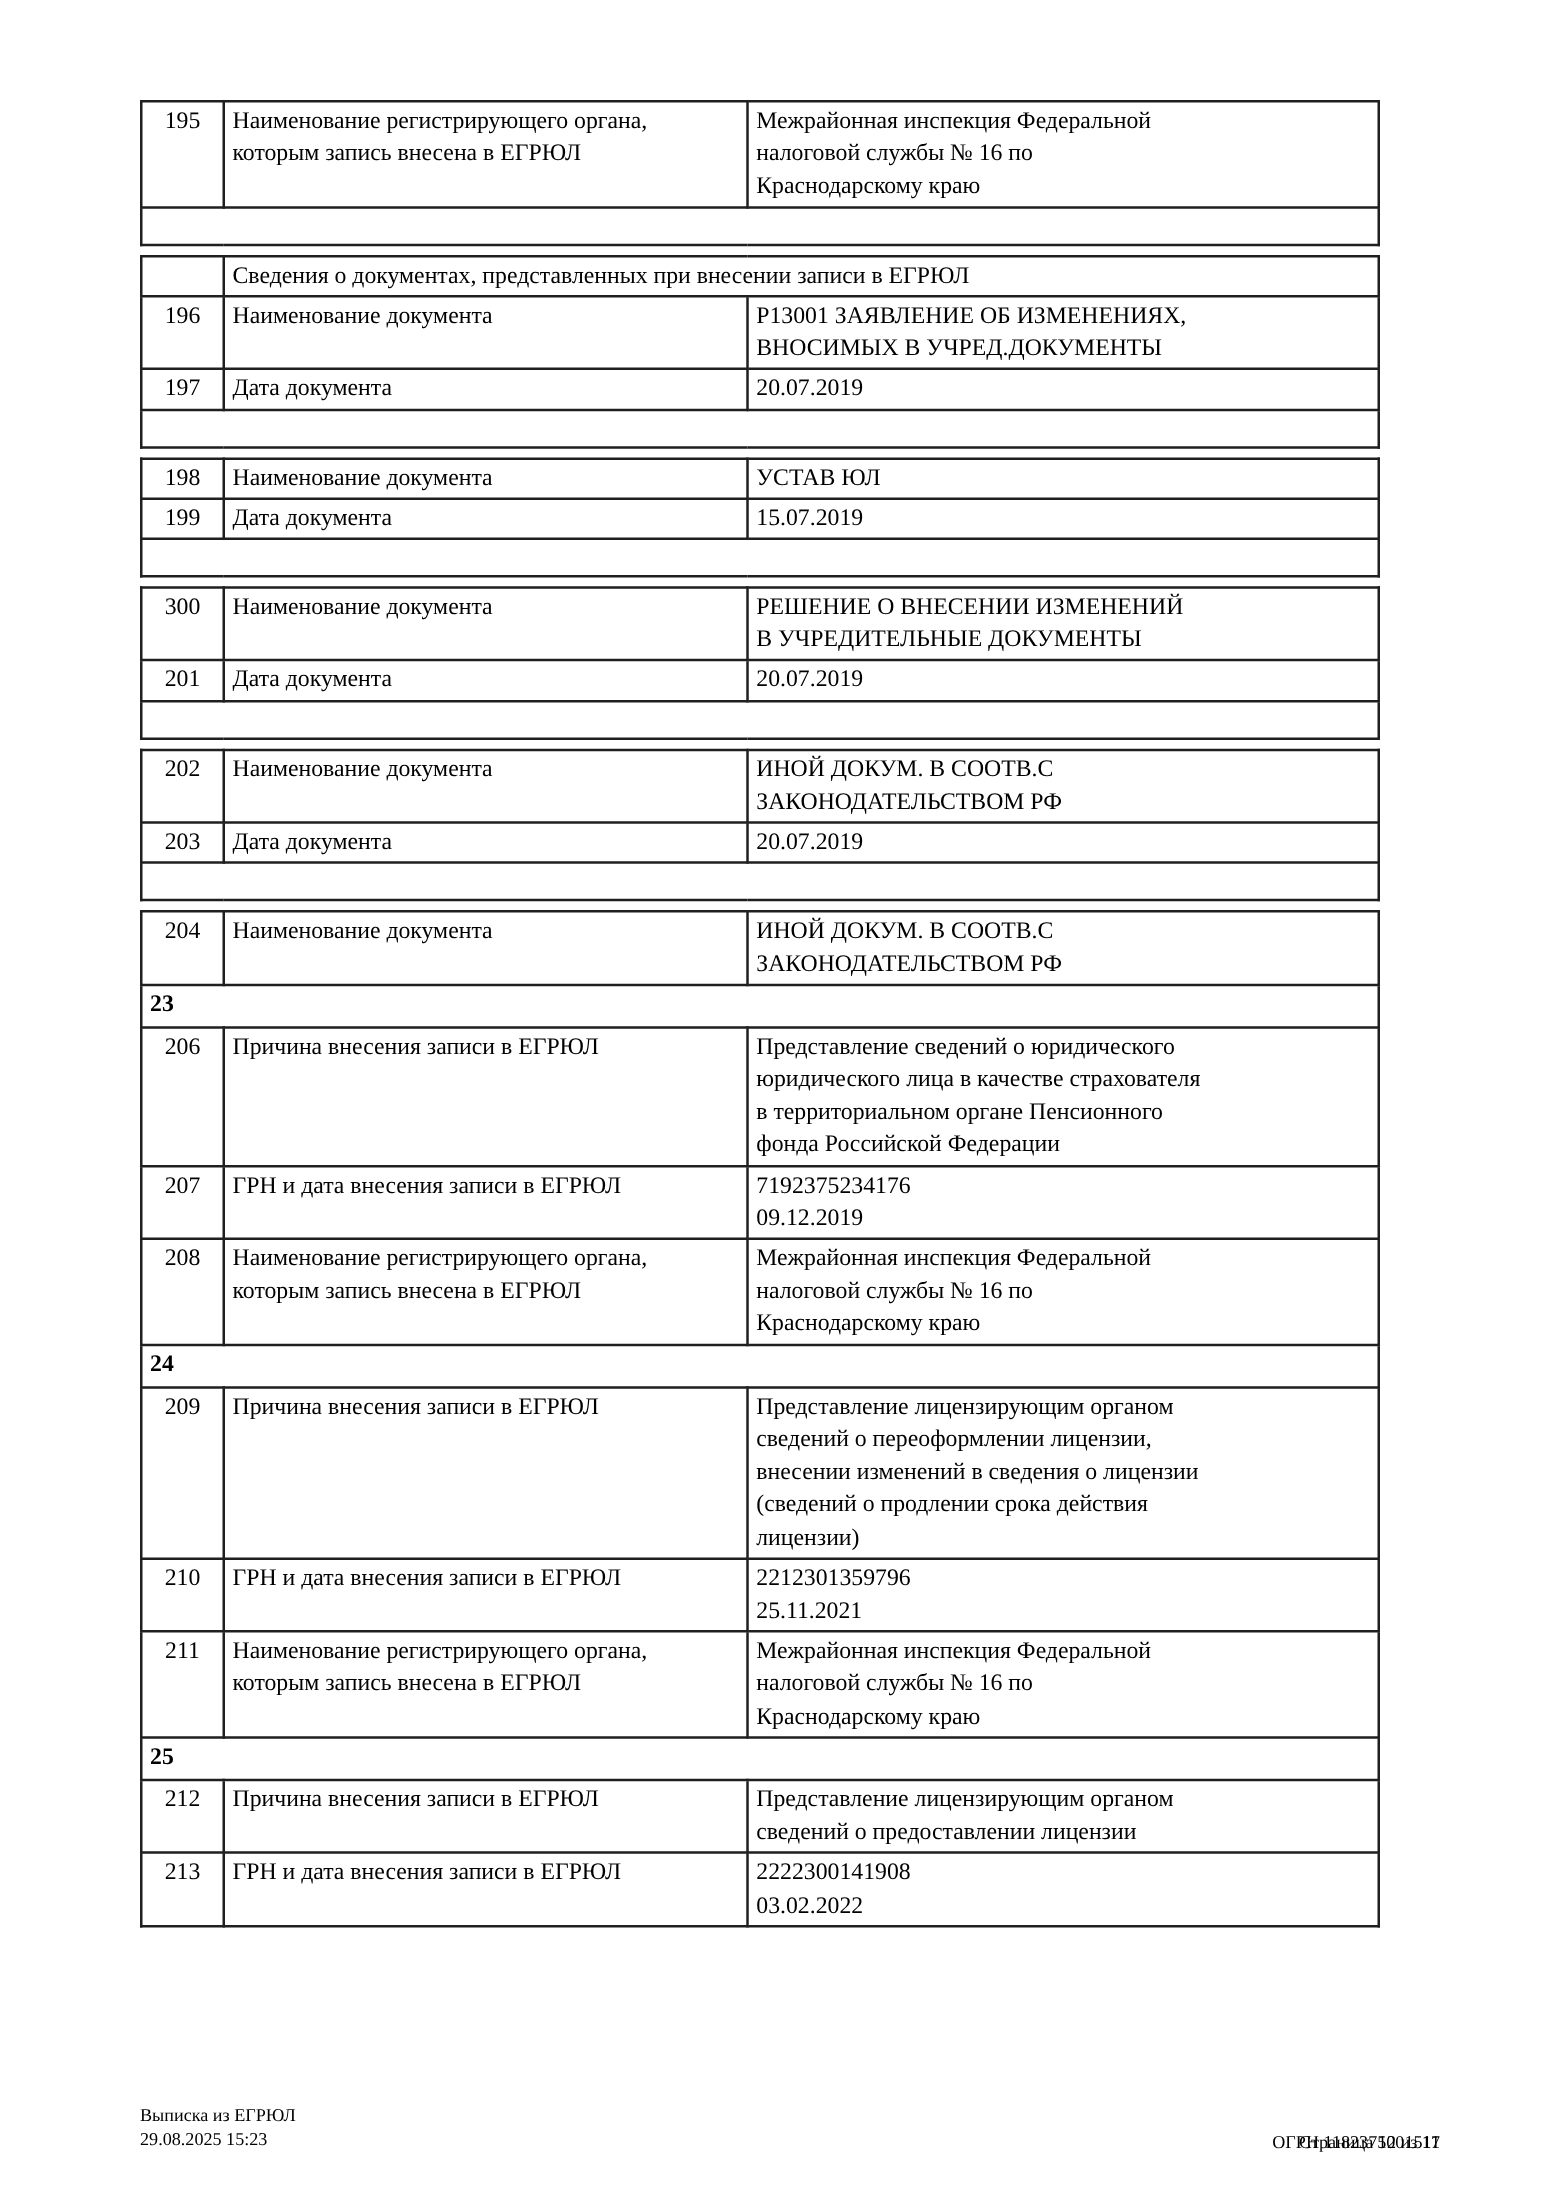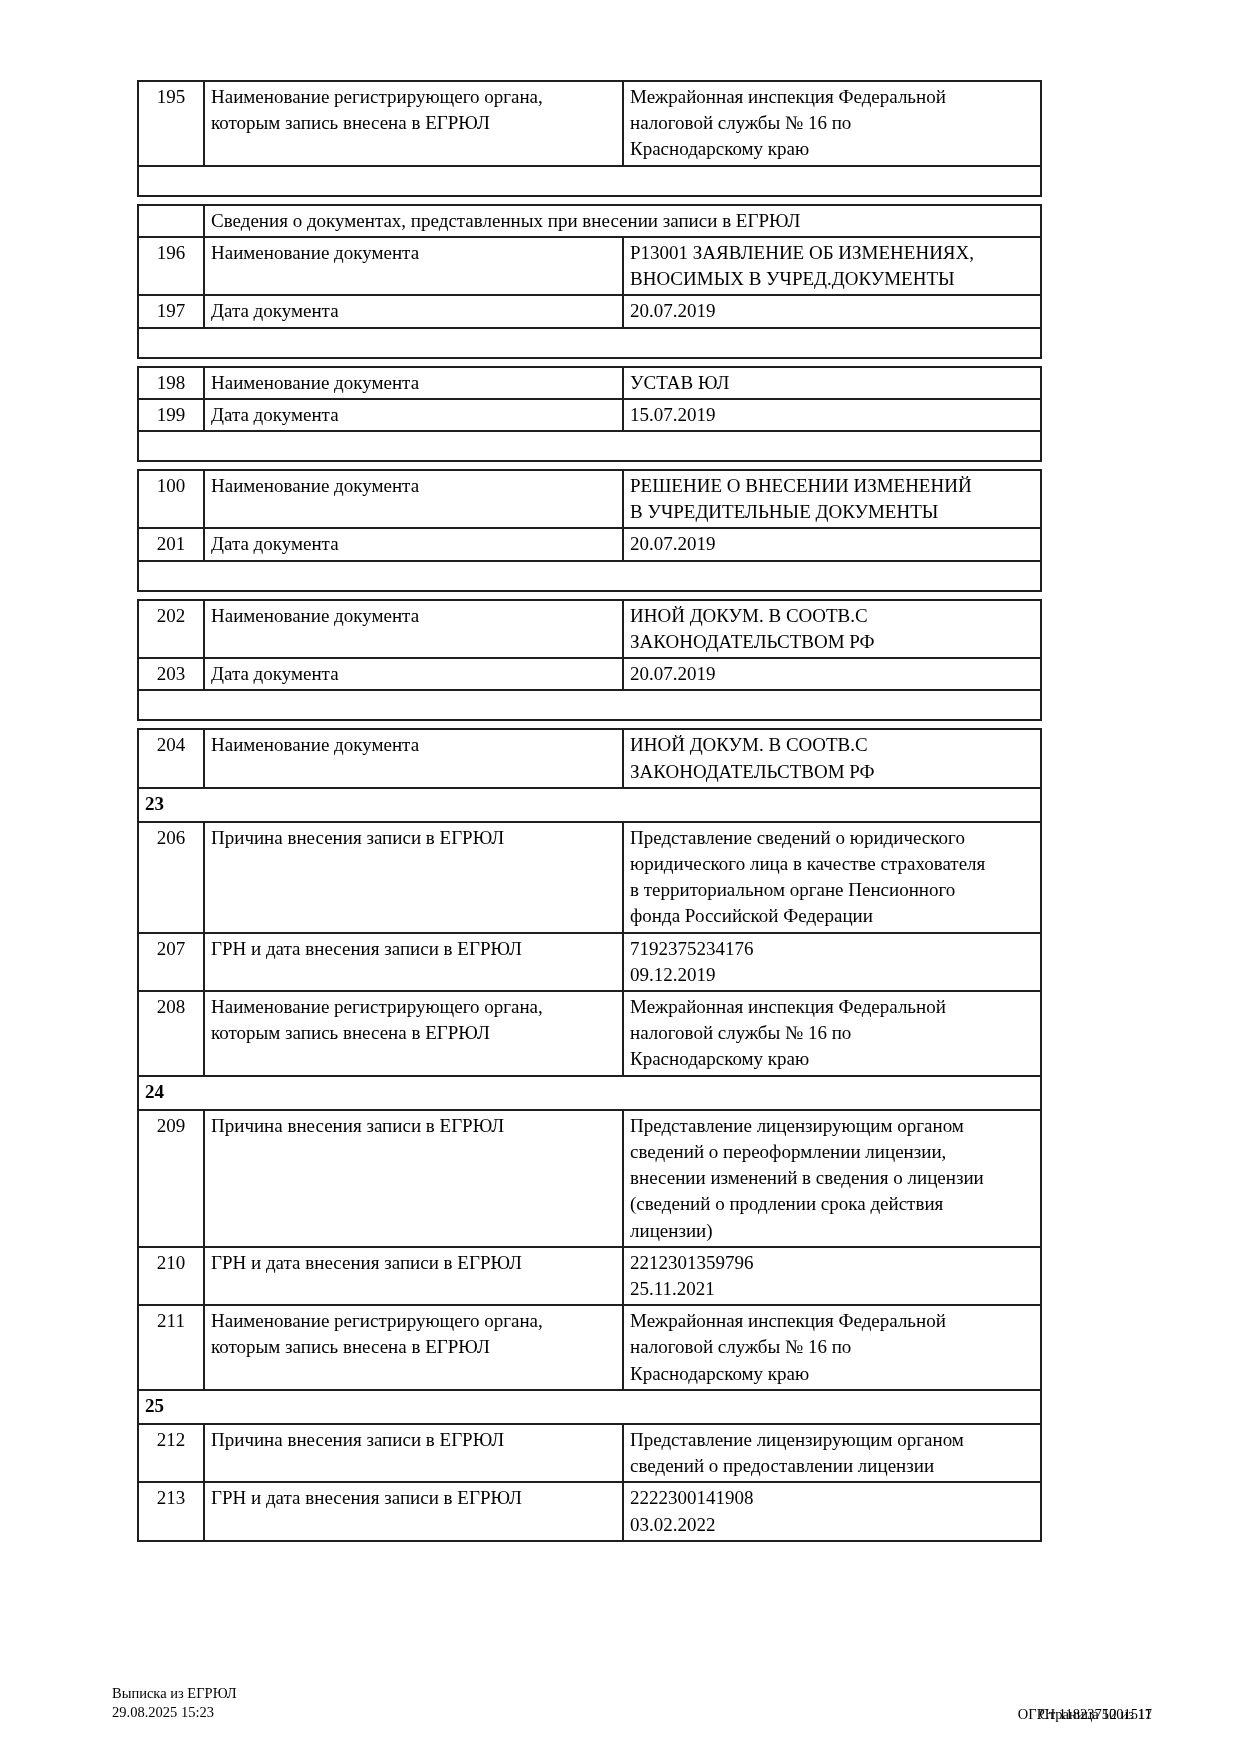--- a/index.html
+++ b/index.html
@@ -6,22 +6,21 @@
   body {
     width: 1240px; height: 1755px;
     background: #ffffff;
     position: relative;
     font-family: "Liberation Serif", "DejaVu Serif", serif;
     color: #000000;
   }
   .tables-wrap {
     position: absolute;
     left: 112px; top: 80px;
-    width: 905px;
-    margin-left: 25px;
+    width: 992px;
   }
   table.block {
     width: 100%;
     border-collapse: collapse;
     table-layout: fixed;
     margin-bottom: 7px;
   }
   table.block:last-child { margin-bottom: 0; padding-left: 15px; }
   table.block, table.block td {
     border: 2px solid #1f1f1f;
@@ -153,21 +152,21 @@
       </tbody>
     </table>
     <table class="block">
       <colgroup>
         <col class="c-num">
         <col class="c-label">
         <col class="c-value">
       </colgroup>
       <tbody>
         <tr>
-          <td class="num">100</td>
+          <td class="num">300</td>
           <td class="label">
             <div class="ln">Наименование документа</div>
           </td>
           <td class="value">
             <div class="ln">РЕШЕНИЕ О ВНЕСЕНИИ ИЗМЕНЕНИЙ</div>
             <div class="ln">В УЧРЕДИТЕЛЬНЫЕ ДОКУМЕНТЫ</div>
           </td>
         </tr>
         <tr>
           <td class="num">201</td>

